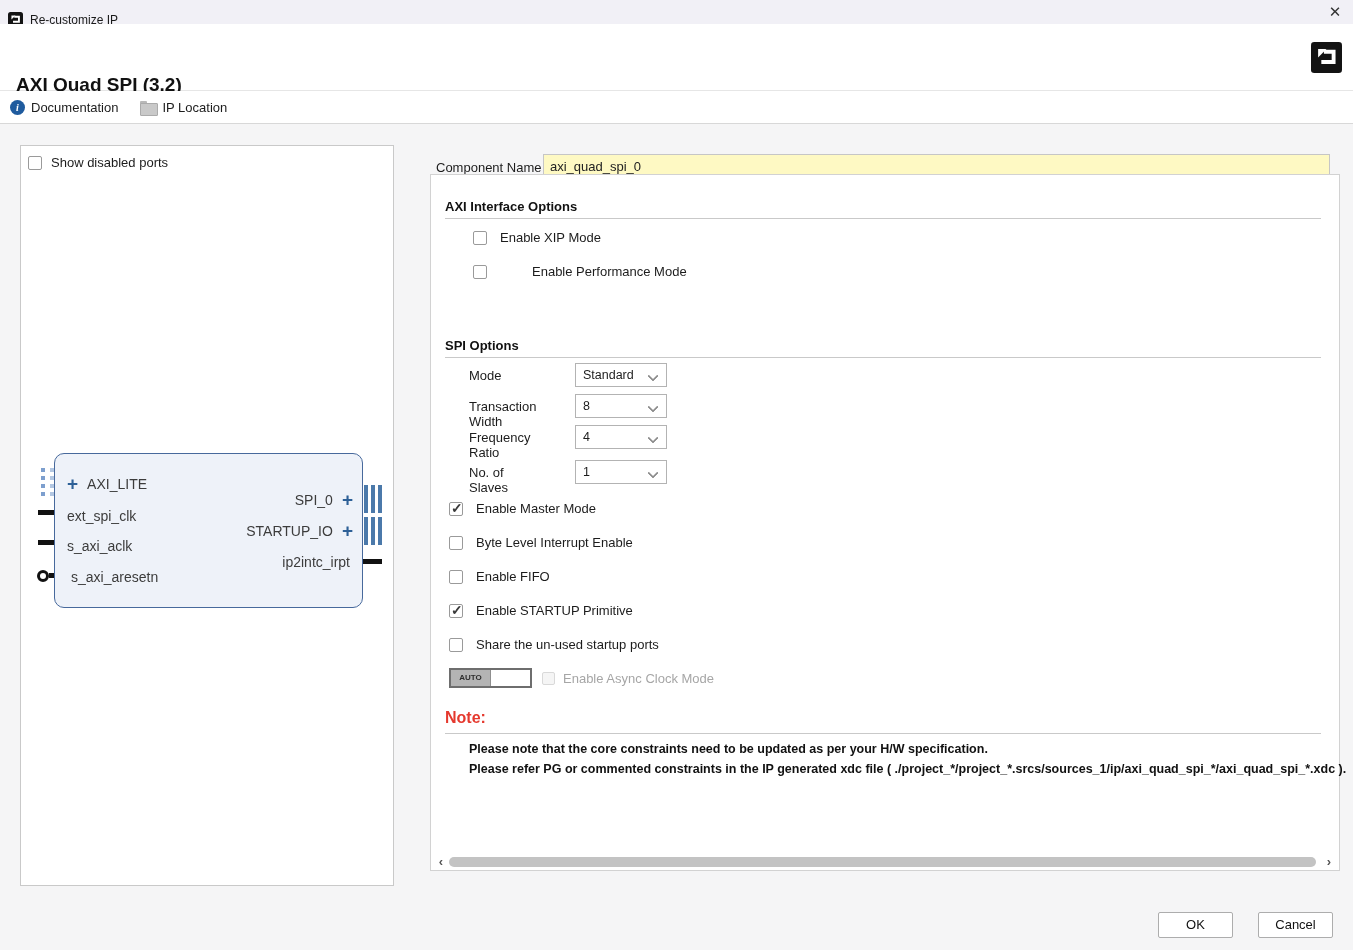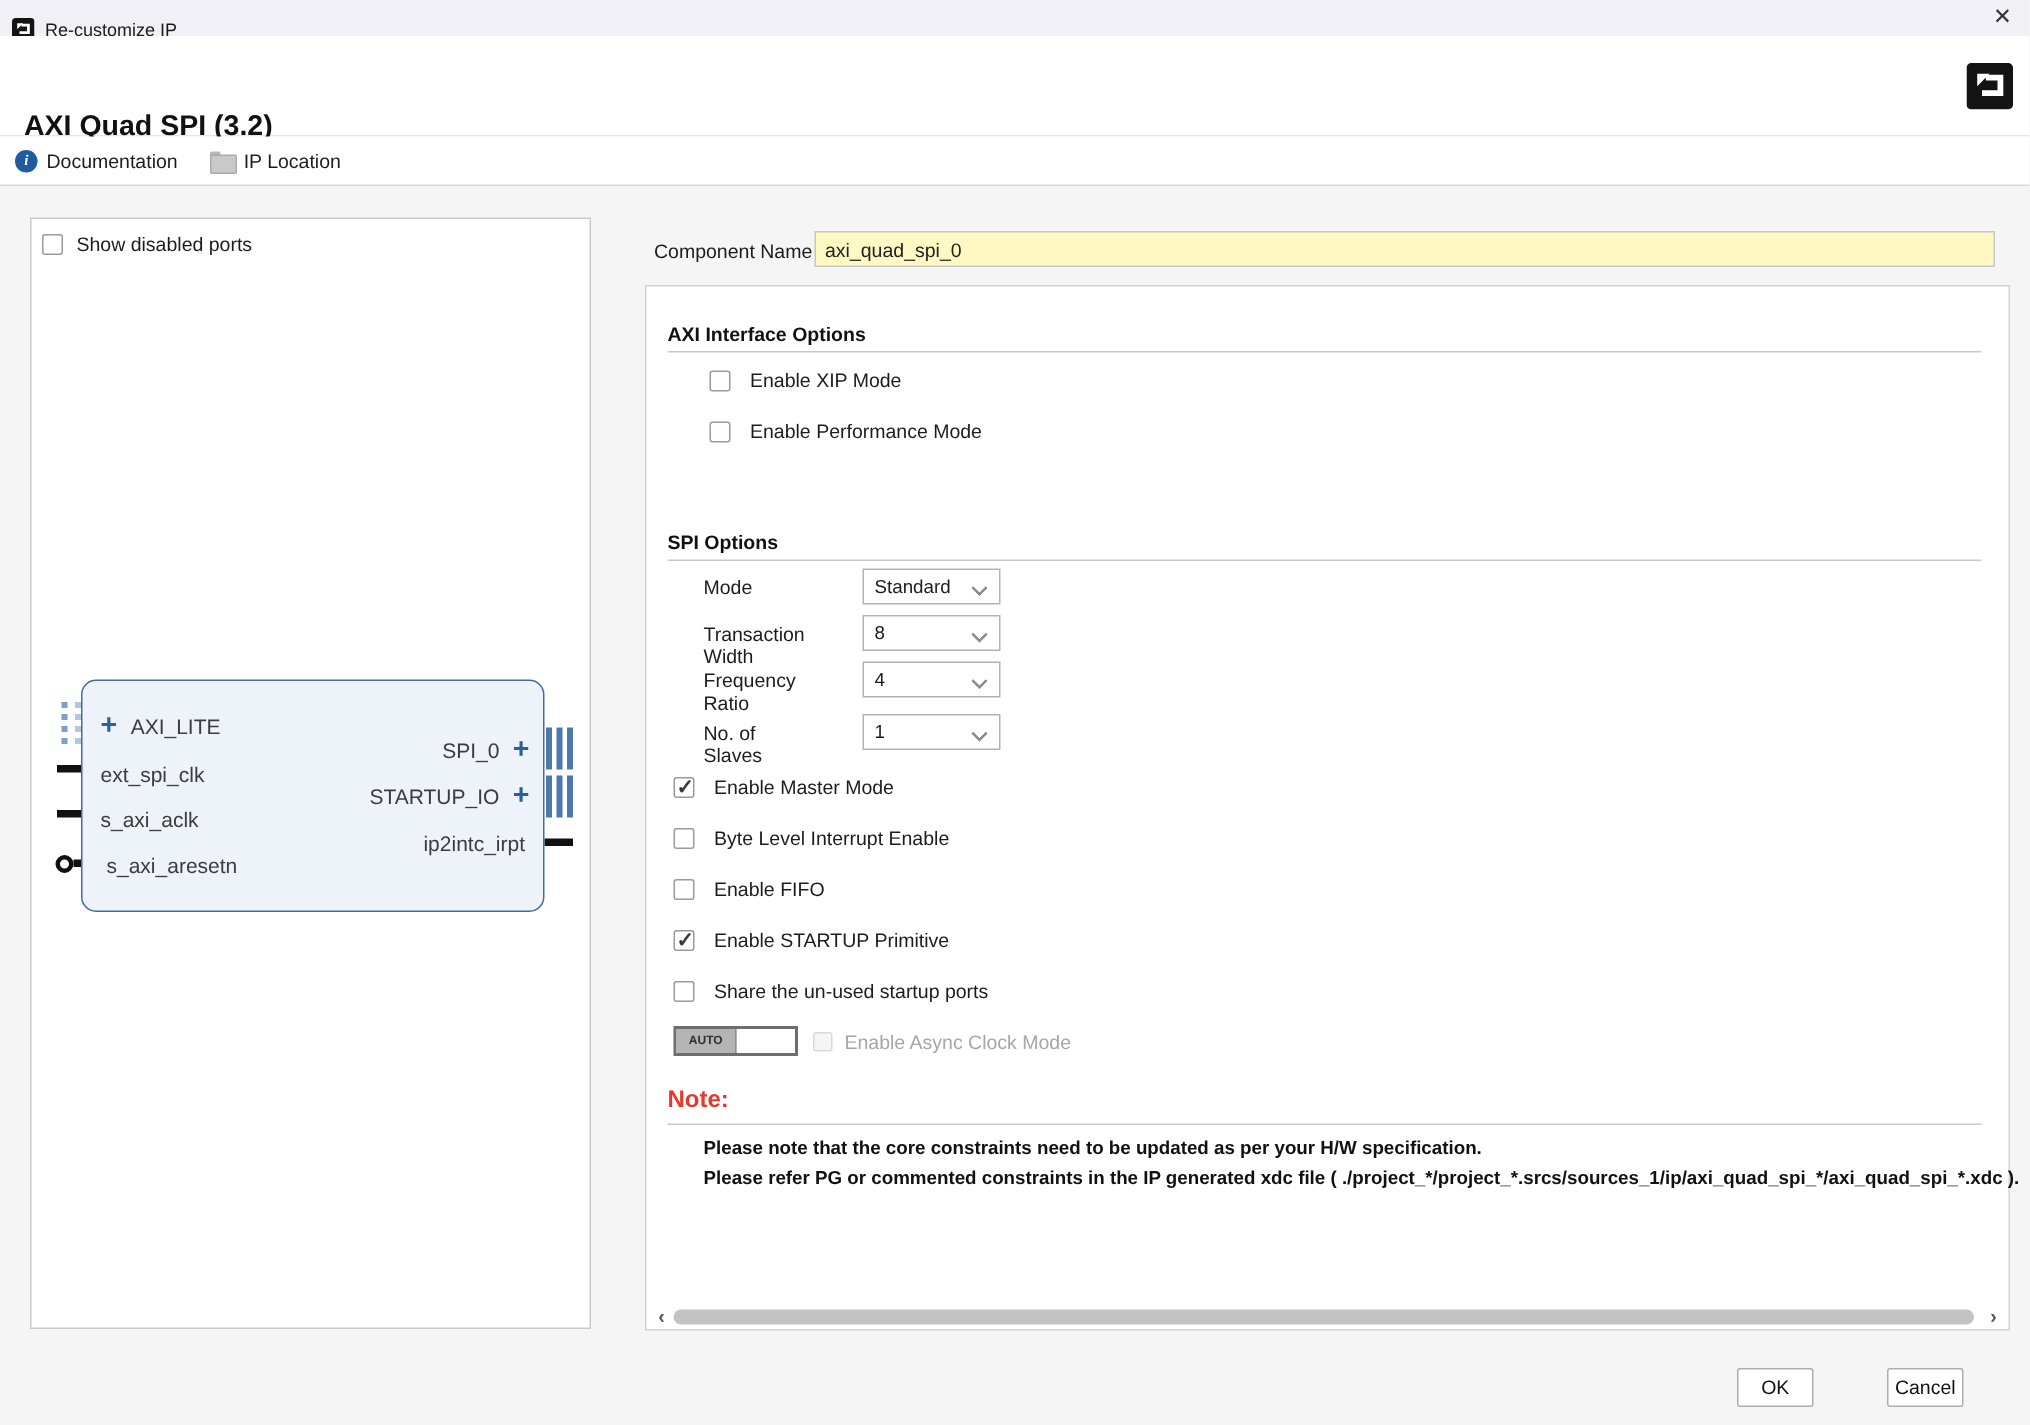--- a/index.html
+++ b/index.html
@@ -84,21 +84,21 @@
   .tri-bars i { width:4px; height:100%; background:#4b79aa; }
   
   .comp-label { position:absolute; left:436px; top:160px; font-size:13px; color:#1c1c1c; }
   .comp-field {
     position:absolute; left:543px; top:154px; width:787px; height:24px;
     background:#fef9c3; border:1px solid #c6c6c6; font-size:13px; color:#222;
     padding:0 6px; font-family:"Liberation Sans", sans-serif;
   }
   
   .options-panel {
-    position:absolute; left:430px; top:190px; width:910px; height:697px;
+    position:absolute; left:430px; top:174px; width:910px; height:697px;
     background:#ffffff; border:1px solid #d2d2d2;
   }
   .sec-title { position:absolute; left:14px; font-size:13px; font-weight:bold; color:#111; }
   .sec-rule { position:absolute; left:14px; right:18px; height:1px; background:#c9c9c9; }
   .cb {
     width:14px; height:14px; border:1px solid #9a9a9a; border-radius:2px;
     background:#fff; position:relative; display:inline-block; cursor:pointer; flex:0 0 auto;
   }
   .cb.checked::after {
     content:"\2713"; position:absolute; left:1px; top:-3px;
@@ -147,21 +147,21 @@
   }
   .hscroll .arrow.left { left:4px; }
   .hscroll .arrow.right { right:4px; }
   .hscroll .track { position:absolute; left:16px; right:16px; top:2px; height:10px; }
   .hscroll .thumb {
     position:absolute; left:2px; width:867px; height:10px; background:#c3c3c3;
     border-radius:5px; cursor:pointer;
   }
   
   .btn {
-    position:absolute; top:912px; width:51px; height:26px; background:#ffffff;
+    position:absolute; top:912px; width:75px; height:26px; background:#ffffff;
     border:1px solid #adadad; border-radius:2px; font-size:13px; color:#111;
     font-family:"Liberation Sans", sans-serif; cursor:pointer; text-align:center; line-height:24px;
   }
   .btn-ok { left:1158px; }
   .btn-cancel { left:1258px; }
 </style>
 </head>
 <body>
 
 <div class="titlebar">
@@ -263,21 +263,21 @@
 
 <div class="options-panel">
 
   <div class="sec-title" style="top:24px;">AXI Interface Options</div>
   <div class="sec-rule" style="top:43px;"></div>
 
   <div class="cb-row" style="left:42px; top:55px;">
     <span class="cb"></span>
     <span class="cb-label">Enable XIP Mode</span>
   </div>
-  <div class="cb-row" style="left:42px; top:89px;">
+  <div class="cb-row" style="left:42px; top:89px;gap:32px;">
     <span class="cb"></span>
     <span class="cb-label">Enable Performance Mode</span>
   </div>
 
   <div class="sec-title" style="top:163px;">SPI Options</div>
   <div class="sec-rule" style="top:182px;"></div>
 
   <div class="sel-row">
     <span class="sel-label" style="top:193px;">Mode</span>
     <div class="select" style="top:188px;">

